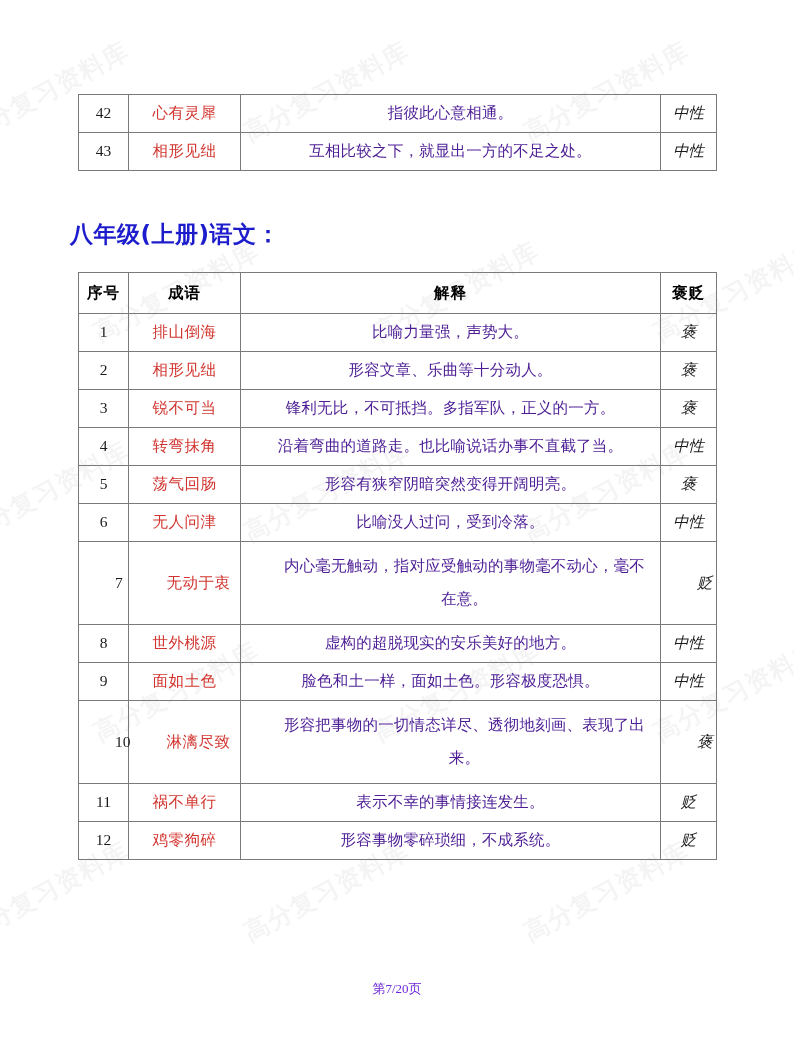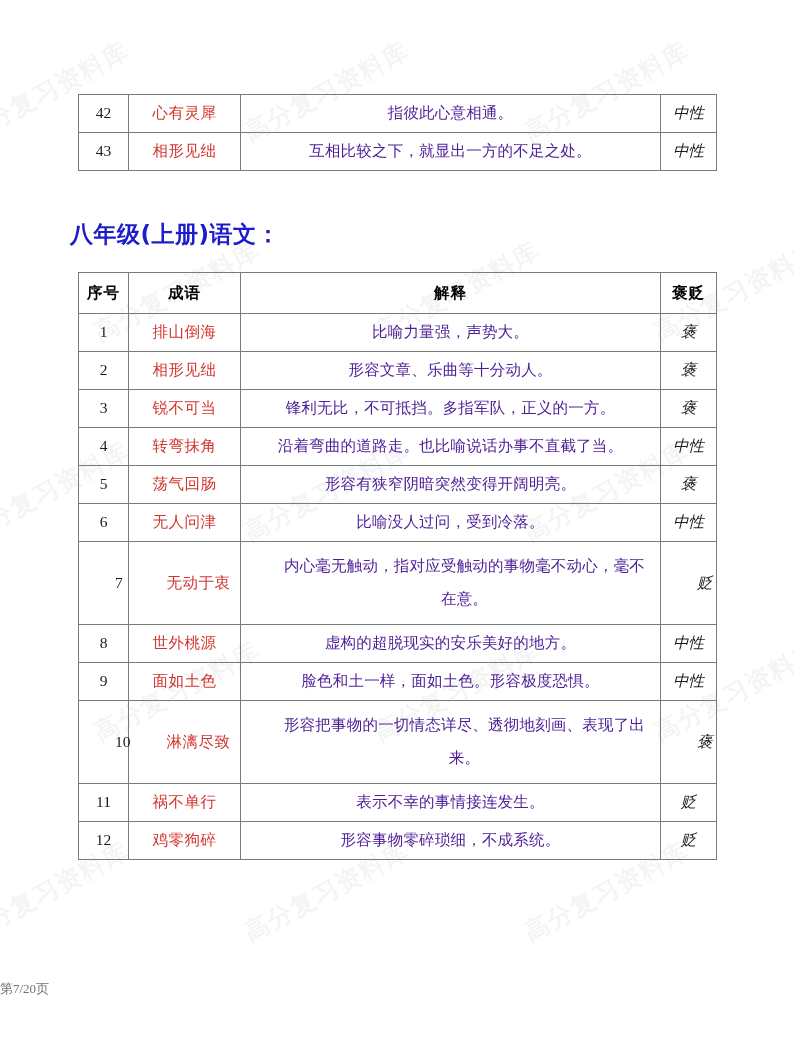--- a/index.html
+++ b/index.html
@@ -134,22 +134,23 @@
     letter-spacing: 0.5px;
     white-space: nowrap;
   }
 
   
   #page-footer {
     position: absolute;
     left: 0;
     right: 0;
     top: 980px;
+    text-align: center;
     font-size: 13px;
-    color: #737373;
+    color: #6d28d9;
     font-family: "Liberation Serif", serif;
   }
 </style>
 </head>
 <body>
 
 <div id="watermark-layer">
     <div class="wm" style="left: -42px; top: 120px;">高分复习资料库</div>
     <div class="wm" style="left: 238px; top: 120px;">高分复习资料库</div>
     <div class="wm" style="left: 518px; top: 120px;">高分复习资料库</div>

